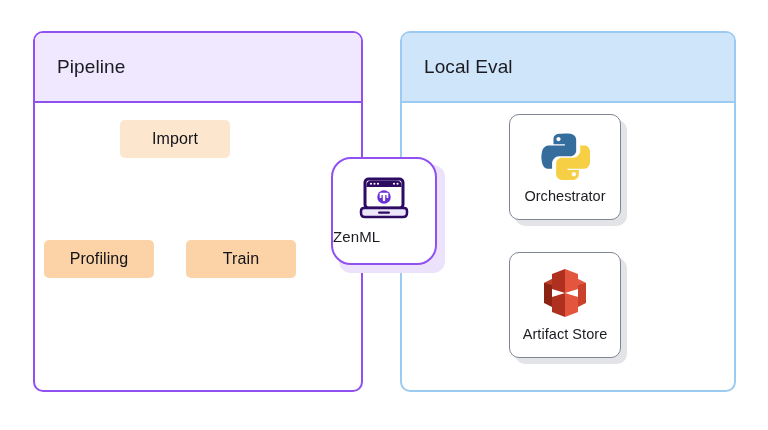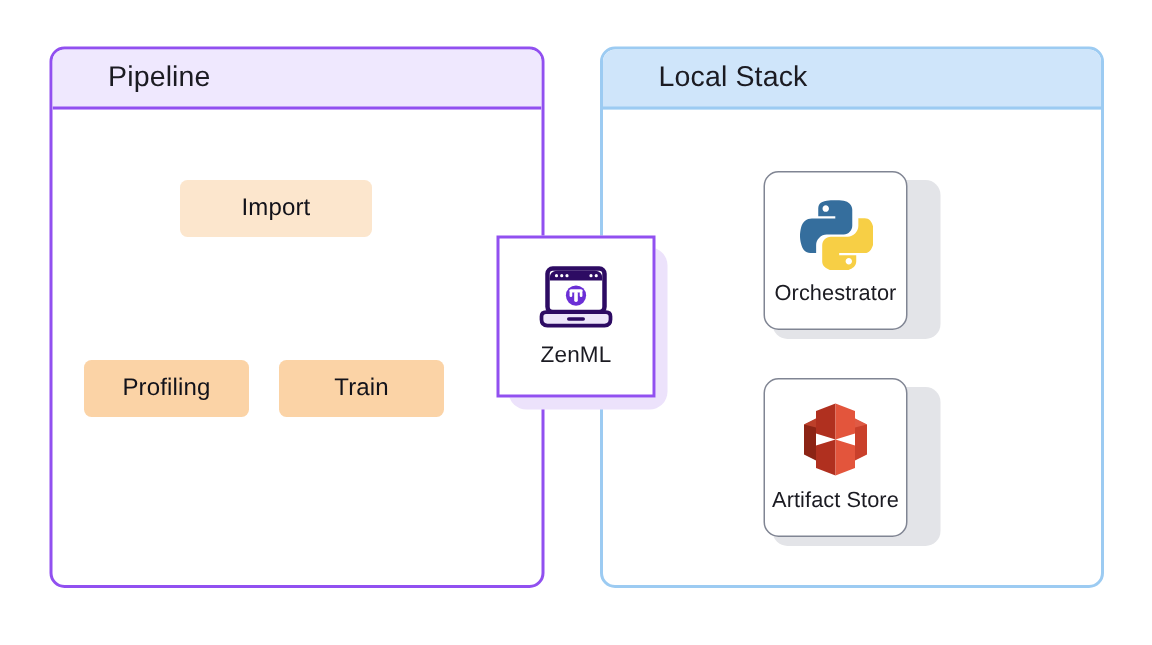--- a/index.html
+++ b/index.html
@@ -25,24 +25,24 @@
   .group {
     position: absolute;
     background: #ffffff;
     border-radius: 10px;
     box-sizing: border-box;
     overflow: hidden;
   }
   .group-header {
     box-sizing: border-box;
     width: 100%;
-    height: 40px;
-    display: flex;
-    align-items: center;
-    padding-left: 37px;
+    height: 70px;
+    display: flex;
+    align-items: center;
+    padding-left: 22px;
     font-size: 19px;
     letter-spacing: 0.1px;
     color: #1b1b22;
   }
 
   #pipeline-group {
     left: 33px;
     top: 31px;
     width: 330px;
     height: 361px;
@@ -74,22 +74,22 @@
     align-items: center;
     justify-content: center;
     font-size: 16px;
     color: #12121a;
     letter-spacing: 0.1px;
   }
   .step.tone-light { background: #fce6cd; }
   .step.tone-mid   { background: #fbd3a6; }
   .step.tone-deep  { background: #f9c078; }
 
-  #step-import    { left: 120px; top: 120px; width: 128px; height: 38px; }
-  #step-profiling { left: 56px;  top: 240px; width: 110px; height: 38px; }
+  #step-import    { left: 120px; top: 120px; width: 110px; height: 38px; }
+  #step-profiling { left: 44px;  top: 240px; width: 110px; height: 38px; }
   #step-train     { left: 186px; top: 240px; width: 110px; height: 38px; }
   #step-eval      { left: 183px; top: 321px; width: 110px; height: 38px; }
 
   
   #edges {
     position: absolute;
     left: 0; top: 0;
     width: 768px; height: 430px;
     pointer-events: none;
   }
@@ -97,24 +97,23 @@
   
   #zenml-card {
     position: absolute;
     left: 331px;
     top: 157px;
     width: 106px;
     height: 108px;
     box-sizing: border-box;
     background: #ffffff;
     border: 2px solid #9150f0;
-    border-radius: 0;
+    border-radius: 20px;
     display: flex;
     flex-direction: column;
-    align-items: center;
     justify-content: center;
     z-index: 5;
   }
   #zenml-shadow {
     position: absolute;
     left: 339px;
     top: 165px;
     width: 106px;
     height: 108px;
     background: #ece2fb;
@@ -125,21 +124,21 @@
     margin-top: 7px;
     font-size: 15px;
     color: #1b1b22;
     letter-spacing: 0.1px;
   }
 
   
   .stack-card {
     position: absolute;
     box-sizing: border-box;
-    width: 96px;
+    width: 112px;
     height: 106px;
     background: #ffffff;
     border: 1.5px solid #808593;
     border-radius: 10px;
     display: flex;
     flex-direction: column;
     align-items: center;
     justify-content: center;
     z-index: 3;
   }
@@ -198,21 +197,21 @@
   </div>
   <div id="step-profiling" class="step tone-mid">
     <span>Profiling</span>
   </div>
   <div id="step-train" class="step tone-mid">
     <span>Train</span>
   </div>
 
   <div id="stack-group" class="group">
     <div class="group-header">
-      <span>Local Stack</span>
+      <span>Local Eval</span>
     </div>
   </div>
 
   <div id="shadow-orchestrator" class="stack-shadow"></div>
   <div id="card-orchestrator" class="stack-card">
     <span class="icon-wrap">
       <svg width="50" height="50" viewBox="0 0 110 110" xmlns="http://www.w3.org/2000/svg">
         <path d="M54.2 7.5c-4.3 0-8.4.4-12 1-10.6 1.9-12.5 5.8-12.5 13v9.6h25v3.2H20.3c-7.3 0-13.6 4.4-15.6 12.7-2.3 9.5-2.4 15.5 0 25.4 1.8 7.4 6 12.7 13.3 12.7h8.6V73.5c0-8.3 7.2-15.6 15.6-15.6h24.9c6.9 0 12.5-5.7 12.5-12.7V21.5c0-6.8-5.7-11.9-12.5-13-4.3-.7-8.8-1-13-1zM40.7 15.2c2.6 0 4.7 2.1 4.7 4.8 0 2.6-2.1 4.7-4.7 4.7-2.6 0-4.7-2.1-4.7-4.7 0-2.7 2.1-4.8 4.7-4.8z" fill="#356E9D"></path>
         <path d="M88.5 34.1v11.1c0 8.7-7.4 16-15.6 16H48c-6.8 0-12.5 5.8-12.5 12.7v23.8c0 6.8 5.9 10.8 12.5 12.7 7.9 2.3 15.5 2.7 24.9 0 6.3-1.8 12.5-5.5 12.5-12.7v-9.5h-25v-3.2h37.4c7.3 0 10-5.1 12.5-12.7 2.6-7.8 2.5-15.3 0-25.4-1.8-7.2-5.2-12.7-12.5-12.7h-9.3zM74.5 92.5c2.6 0 4.7 2.1 4.7 4.7 0 2.7-2.1 4.8-4.7 4.8-2.6 0-4.7-2.1-4.7-4.8 0-2.6 2.1-4.7 4.7-4.7z" fill="#F7CF45"></path>
       </svg>

